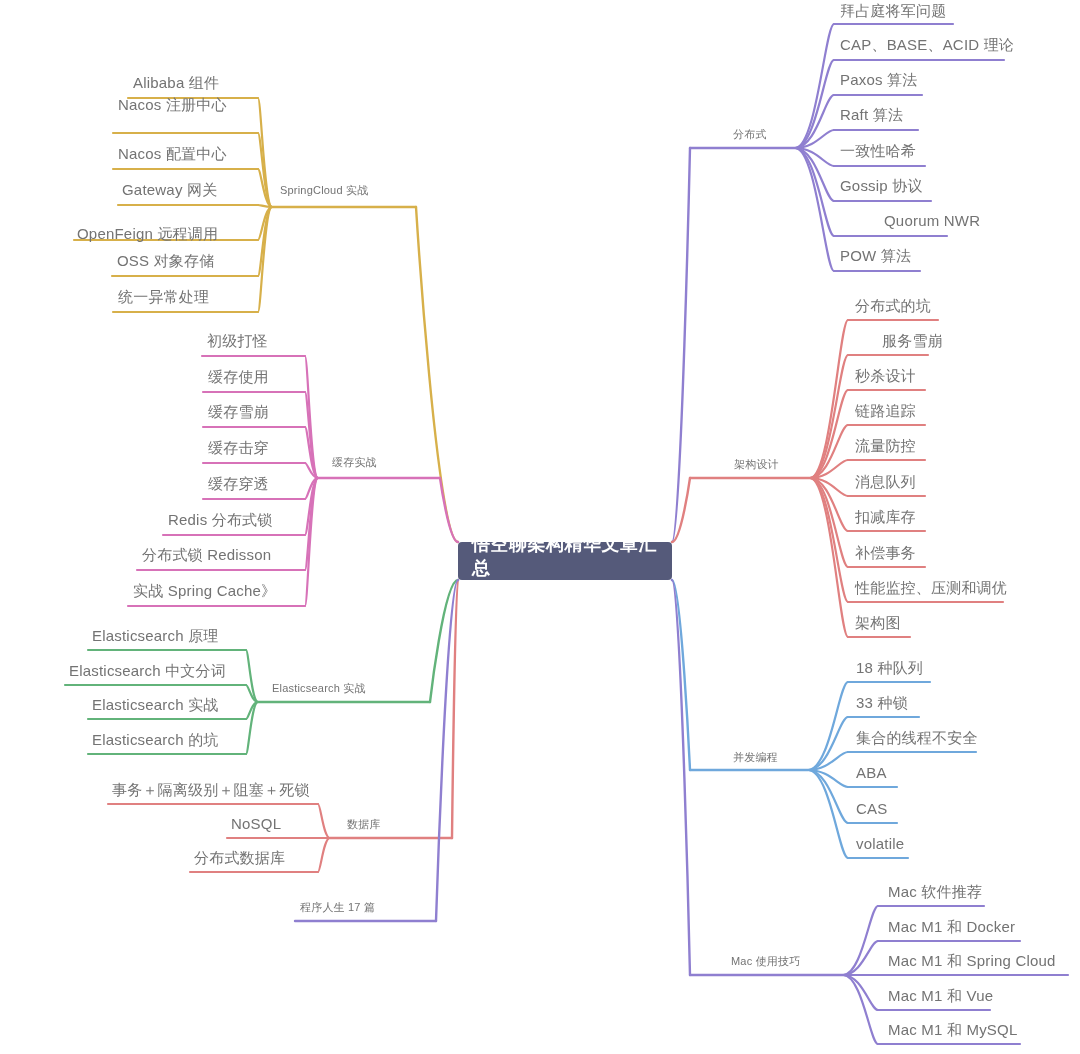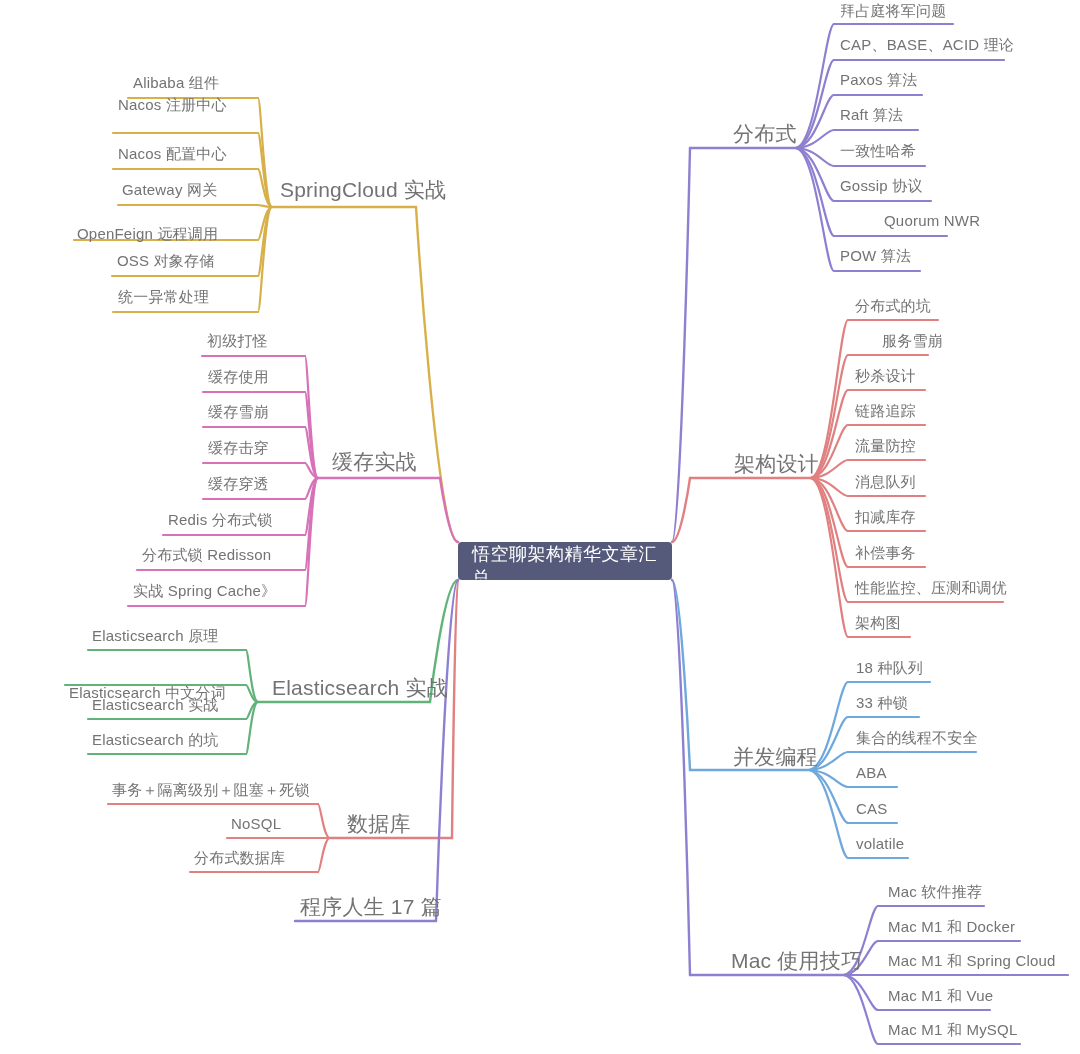--- a/index.html
+++ b/index.html
@@ -30,32 +30,32 @@
     white-space: nowrap;
     color: #737373;
     font-size: 15px;
     line-height: 18px;
     letter-spacing: 0.2px;
   }
   .node-label.leaf {
     font-size: 15px;
   }
   .node-label.branch {
-    font-size: 21px;
+    font-size: 11px;
   }
   .center-node {
     position: absolute;
     background: #555a7a;
     color: #ffffff;
     font-size: 18px;
-    font-weight: normal;
+    font-weight: bold;
     letter-spacing: 0.5px;
     border-radius: 4px;
     display: flex;
-    align-items: flex-start;
+    align-items: flex-end;
     justify-content: center;
     box-sizing: border-box;
     padding: 0 14px;
   }
 </style>
 </head>
 <body>
 
 <div id="mindmap">
   <svg id="edges" viewBox="0 0 1080 1054">
@@ -193,21 +193,21 @@
       <div class="node-label leaf" style="left: 207px; top: 332px;">初级打怪</div>
       <div class="node-label leaf" style="left: 208px; top: 368px;">缓存使用</div>
       <div class="node-label leaf" style="left: 208px; top: 403px;">缓存雪崩</div>
       <div class="node-label leaf" style="left: 208px; top: 439px;">缓存击穿</div>
       <div class="node-label leaf" style="left: 208px; top: 475px;">缓存穿透</div>
       <div class="node-label leaf" style="left: 168px; top: 511px;">Redis 分布式锁</div>
       <div class="node-label leaf" style="left: 142px; top: 546px;">分布式锁 Redisson</div>
       <div class="node-label leaf" style="left: 133px; top: 582px;">实战 Spring Cache》</div>
       <div class="node-label branch" style="left: 272px; top: 679px;">Elasticsearch 实战</div>
       <div class="node-label leaf" style="left: 92px; top: 627px;">Elasticsearch 原理</div>
-      <div class="node-label leaf" style="left: 69px; top: 684px; text-align: center;">Elasticsearch 中文分词</div>
+      <div class="node-label leaf" style="left: 69px; top: 662px; text-align: center;">Elasticsearch 中文分词</div>
       <div class="node-label leaf" style="left: 92px; top: 696px;">Elasticsearch 实战</div>
       <div class="node-label leaf" style="left: 92px; top: 731px;">Elasticsearch 的坑</div>
       <div class="node-label branch" style="left: 347px; top: 815px;">数据库</div>
       <div class="node-label leaf" style="left: 112px; top: 781px;">事务＋隔离级别＋阻塞＋死锁</div>
       <div class="node-label leaf" style="left: 231px; top: 815px;">NoSQL</div>
       <div class="node-label leaf" style="left: 194px; top: 849px;">分布式数据库</div>
       <div class="node-label branch" style="left: 300px; top: 898px;">程序人生 17 篇</div>
       <div class="node-label branch" style="left: 733px; top: 125px;">分布式</div>
       <div class="node-label leaf" style="left: 840px; top: 2px;">拜占庭将军问题</div>
       <div class="node-label leaf" style="left: 840px; top: 36px;">CAP、BASE、ACID 理论</div>

